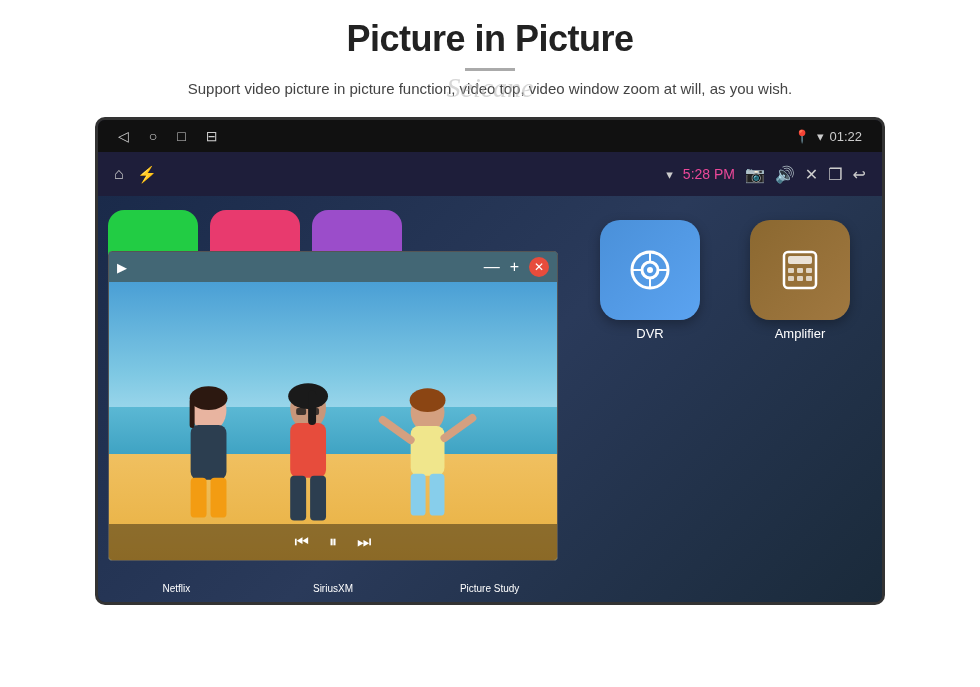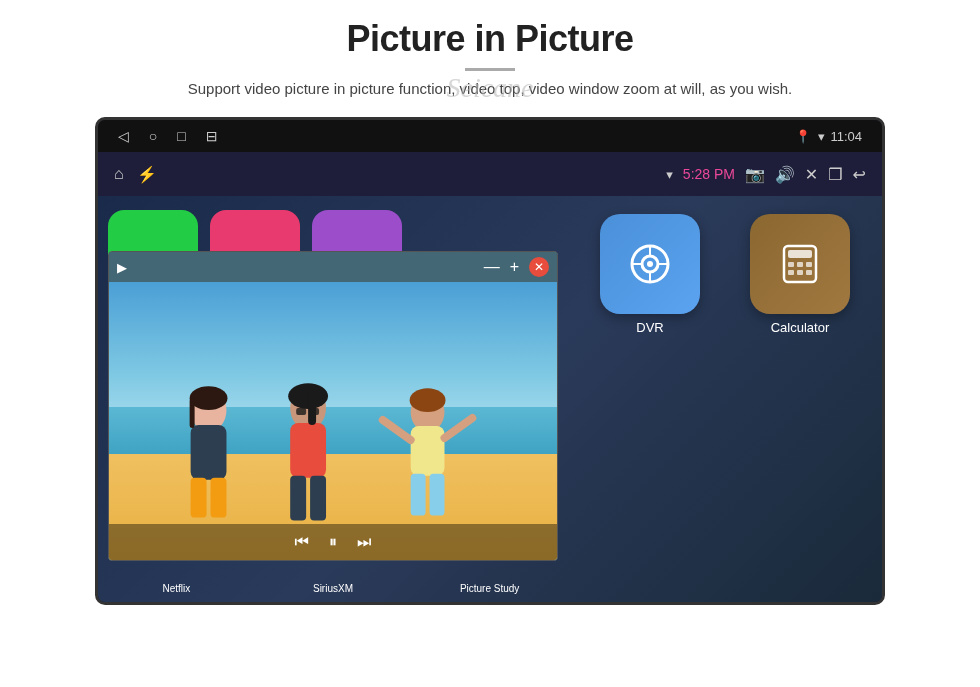--- a/index.html
+++ b/index.html
@@ -262,21 +262,21 @@
     .app-label {
       color: #fff;
       font-size: 10px;
       text-align: center;
       width: 90px;
     }
 
     
     .apps-right {
       flex: 1;
-      padding: 18px 14px;
+      padding: 24px 14px;
       display: grid;
       grid-template-columns: 1fr 1fr;
       grid-template-rows: 1fr 1fr;
       gap: 14px;
     }
 
     .app-icon-block {
       display: flex;
       flex-direction: column;
       align-items: center;
@@ -352,21 +352,21 @@
     <div class="status-bar-top">
       <div class="nav-buttons">
         <span class="nav-btn">◁</span>
         <span class="nav-btn">○</span>
         <span class="nav-btn">□</span>
         <span class="nav-btn">⊟</span>
       </div>
       <div class="status-right">
         <span>📍</span>
         <span>▾</span>
-        <span>11:04</span>
+        <span>01:22</span>
       </div>
     </div>
 
     <div class="action-bar">
       <div class="action-bar-left">
         <span class="ab-icon">⌂</span>
         <span class="ab-icon">⚡</span>
       </div>
       <div class="action-bar-spacer"></div>
       <div class="action-bar-right">
@@ -483,21 +483,21 @@
                 <rect x="14" y="12" width="24" height="8" rx="2" fill="white" opacity="0.8"></rect>
 
                 <rect x="14" y="24" width="6" height="5" rx="1" fill="white" opacity="0.7"></rect>
                 <rect x="23" y="24" width="6" height="5" rx="1" fill="white" opacity="0.7"></rect>
                 <rect x="32" y="24" width="6" height="5" rx="1" fill="white" opacity="0.7"></rect>
                 <rect x="14" y="32" width="6" height="5" rx="1" fill="white" opacity="0.7"></rect>
                 <rect x="23" y="32" width="6" height="5" rx="1" fill="white" opacity="0.7"></rect>
                 <rect x="32" y="32" width="6" height="5" rx="1" fill="white" opacity="0.7"></rect>
               </svg>
             </div>
-            <span class="app-icon-label">Calculator</span>
+            <span class="app-icon-label">Amplifier</span>
           </div>
 
         </div>
       </div>
     </div>
 
   </div>
 </div>
 
 </body></html>

